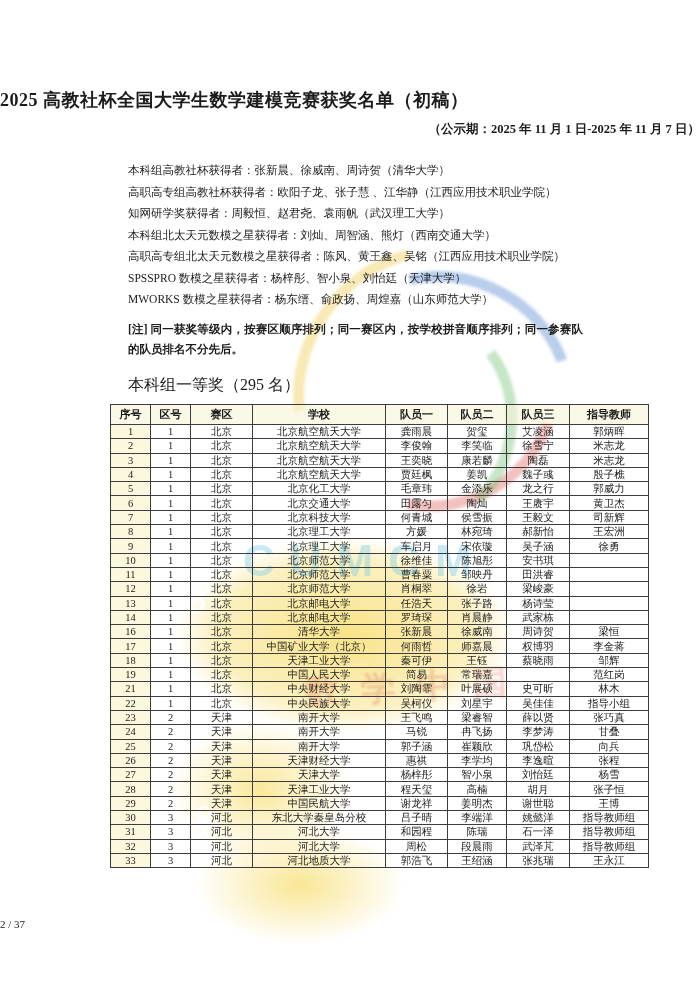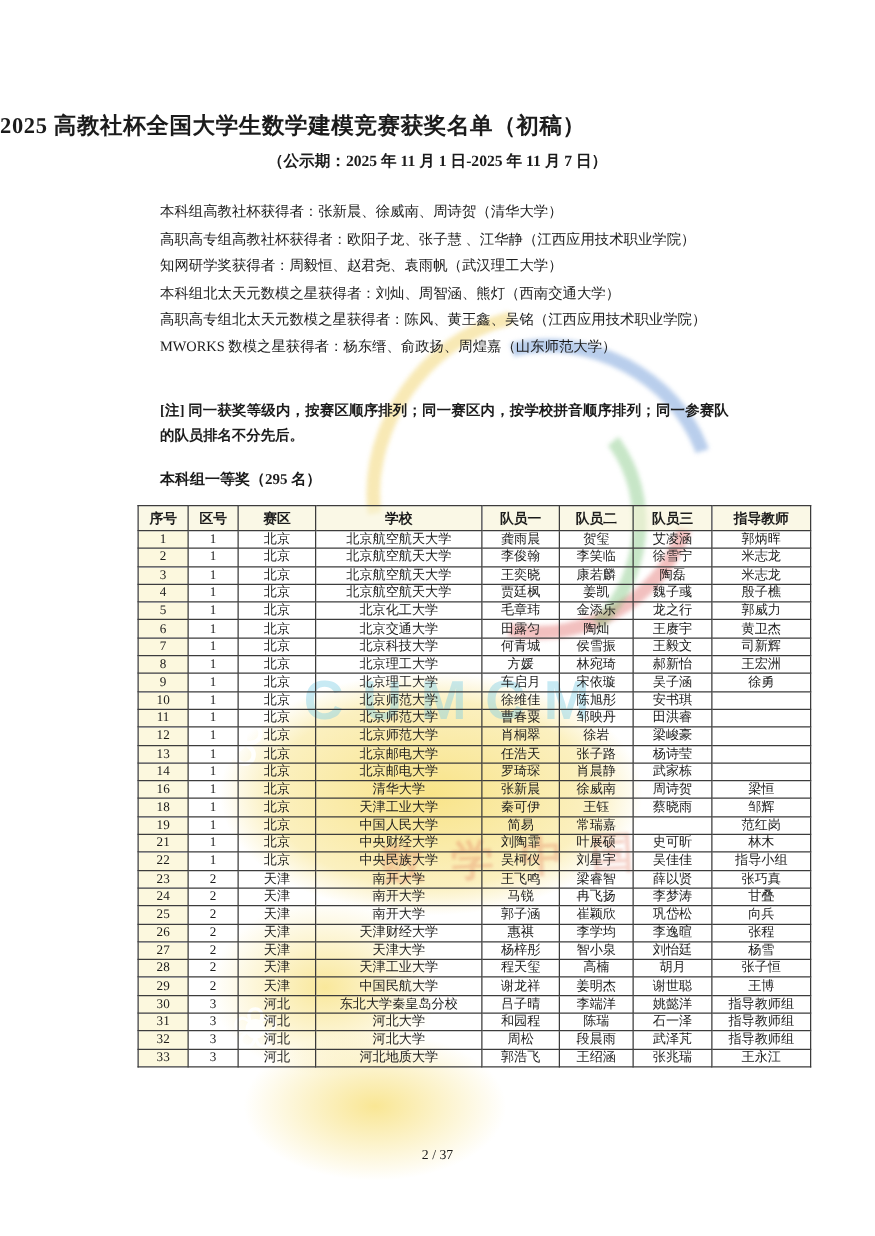--- a/index.html
+++ b/index.html
@@ -28,36 +28,36 @@
     filter:blur(.6px);}
   .wm-red-text{left:305px;top:664px;font-family:"Liberation Sans","DejaVu Sans",sans-serif;
     font-weight:bold;font-size:34px;letter-spacing:22px;color:rgba(222,110,80,.30);
     filter:blur(1.2px);transform:rotate(-3deg);}
   .wm-flower{color:rgba(255,255,255,.9);font-size:64px;line-height:1;filter:blur(.5px);}
   .flower1{left:160px;top:560px;}
   .flower2{left:185px;top:800px;font-size:46px;}
   
   .title{position:absolute;top:88px;left:0;width:100%;text-align:left;
     font-size:18px;font-weight:bold;letter-spacing:.5px;}
-  .subtitle{position:absolute;top:121px;left:0;width:100%;text-align:center;
+  .subtitle{position:absolute;top:121px;left:0;width:100%;text-align:right;
     font-size:12.5px;font-weight:bold;}
   .awards{position:absolute;top:160px;left:128px;right:60px;}
   .award-line{font-size:11.5px;font-weight:normal;line-height:21.5px;white-space:nowrap;}
   .note{position:absolute;top:319px;left:128px;width:455px;
     font-size:11.5px;font-weight:bold;line-height:20px;text-align:justify;}
-  .section-title{position:absolute;top:375px;left:128px;font-size:12px;font-weight:bold;}
+  .section-title{position:absolute;top:375px;left:128px;font-size:16px;font-weight:normal;}
   
   table.award{position:absolute;top:404px;left:110px;border-collapse:collapse;
     table-layout:fixed;width:538px;font-size:10.5px;}
   table.award th,table.award td{border:1px solid #3c3c3c;padding:0 1px;
     text-align:center;vertical-align:middle;overflow:hidden;white-space:nowrap;}
   table.award th{height:19px;font-size:11px;font-weight:bold;background:rgba(246,244,214,.6);}
   table.award td{height:13.3px;line-height:13px;font-weight:500;}
   table.award td.col-index{background:rgba(252,247,216,.85);}
-  .footer{position:absolute;top:918px;left:0;width:100%;text-align:center;font-size:11px;}
+  .footer{position:absolute;top:918px;left:0;width:100%;font-size:11px;}
 </style>
 </head>
 <body>
 
 <div class="page">
 
   <div class="wm glow glow1"></div>
   <div class="wm glow glow2"></div>
   <div class="wm glow glow3"></div>
   <div class="wm arc arc-yellow"></div>
@@ -72,20 +72,21 @@
   <div class="content">
     <div class="title">2025 高教社杯全国大学生数学建模竞赛获奖名单（初稿）</div>
     <div class="subtitle">（公示期：2025 年 11 月 1 日-2025 年 11 月 7 日）</div>
 
     <div class="awards">
         <div class="award-line">本科组高教社杯获得者：张新晨、徐威南、周诗贺（清华大学）</div>
         <div class="award-line">高职高专组高教社杯获得者：欧阳子龙、张子慧 、江华静（江西应用技术职业学院）</div>
         <div class="award-line">知网研学奖获得者：周毅恒、赵君尧、袁雨帆（武汉理工大学）</div>
         <div class="award-line">本科组北太天元数模之星获得者：刘灿、周智涵、熊灯（西南交通大学）</div>
         <div class="award-line">高职高专组北太天元数模之星获得者：陈风、黄王鑫、吴铭（江西应用技术职业学院）</div>
+        <div class="award-line">SPSSPRO 数模之星获得者：杨梓彤、智小泉、刘怡廷（天津大学）</div>
         <div class="award-line">MWORKS 数模之星获得者：杨东缙、俞政扬、周煌嘉（山东师范大学）</div>
       </div>
 
     <div class="note">[注] 同一获奖等级内，按赛区顺序排列；同一赛区内，按学校拼音顺序排列；同一参赛队的队员排名不分先后。</div>
 
     <div class="section-title">本科组一等奖（295 名）</div>
 
     <table class="award">
       <colgroup>
         <col style="width:40px">
@@ -254,20 +255,30 @@
             <td class="col-index">16</td>
             <td>1</td>
             <td>北京</td>
             <td>清华大学</td>
             <td>张新晨</td>
             <td>徐威南</td>
             <td>周诗贺</td>
             <td>梁恒</td>
           </tr>
           <tr>
+            <td class="col-index">17</td>
+            <td>1</td>
+            <td>北京</td>
+            <td>中国矿业大学（北京）</td>
+            <td>何雨哲</td>
+            <td>师嘉晨</td>
+            <td>权博羽</td>
+            <td>李金蒋</td>
+          </tr>
+          <tr>
             <td class="col-index">18</td>
             <td>1</td>
             <td>北京</td>
             <td>天津工业大学</td>
             <td>秦可伊</td>
             <td>王钰</td>
             <td>蔡晓雨</td>
             <td>邹辉</td>
           </tr>
           <tr>

